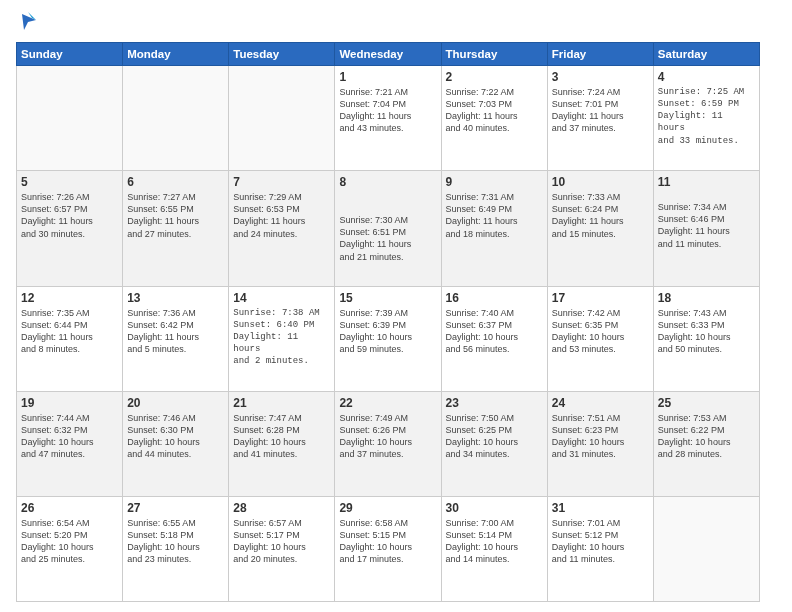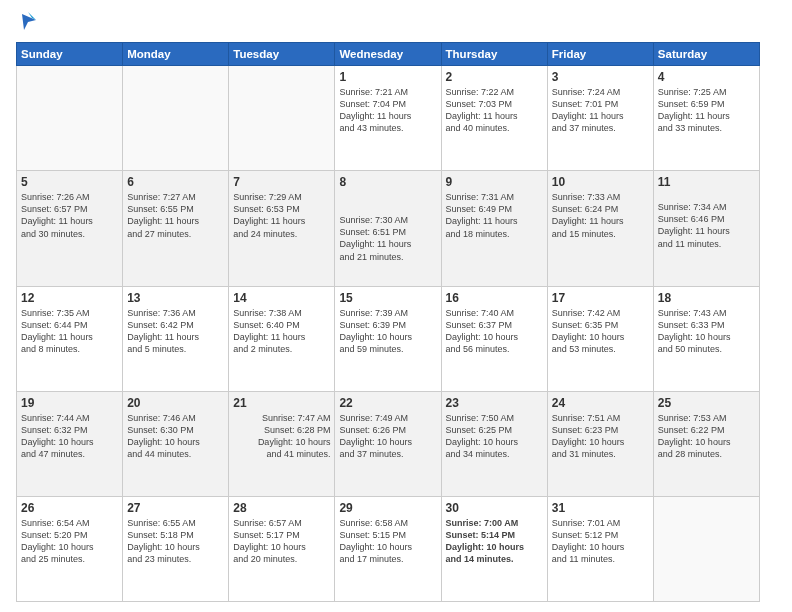--- a/index.html
+++ b/index.html
@@ -160,21 +160,21 @@
           </td>
           <td>
             <span class="day-num">3</span>
             <div class="cell-info" style="white-space: pre-line;">Sunrise: 7:24 AM
 Sunset: 7:01 PM
 Daylight: 11 hours
 and 37 minutes.</div>
           </td>
           <td>
             <span class="day-num">4</span>
-            <div class="cell-info" style="white-space: pre-line;">Sunrise: 7:25 AM
+            <div class="cell-info" style="white-space: pre-line; font-family: Liberation Mono, monospace;">Sunrise: 7:25 AM
 Sunset: 6:59 PM
 Daylight: 11 hours
 and 33 minutes.</div>
           </td>
         </tr>
         <tr class="row-shaded">
           <td>
             <span class="day-num">5</span>
             <div class="cell-info" style="white-space: pre-line;">Sunrise: 7:26 AM
 Sunset: 6:57 PM
@@ -234,21 +234,21 @@
           </td>
           <td>
             <span class="day-num">13</span>
             <div class="cell-info" style="white-space: pre-line;">Sunrise: 7:36 AM
 Sunset: 6:42 PM
 Daylight: 11 hours
 and 5 minutes.</div>
           </td>
           <td>
             <span class="day-num">14</span>
-            <div class="cell-info" style="white-space: pre-line;">Sunrise: 7:38 AM
+            <div class="cell-info" style="white-space: pre-line; font-family: Liberation Mono, monospace;">Sunrise: 7:38 AM
 Sunset: 6:40 PM
 Daylight: 11 hours
 and 2 minutes.</div>
           </td>
           <td>
             <span class="day-num">15</span>
             <div class="cell-info" style="white-space: pre-line;">Sunrise: 7:39 AM
 Sunset: 6:39 PM
 Daylight: 10 hours
 and 59 minutes.</div>
@@ -285,21 +285,21 @@
           </td>
           <td>
             <span class="day-num">20</span>
             <div class="cell-info" style="white-space: pre-line;">Sunrise: 7:46 AM
 Sunset: 6:30 PM
 Daylight: 10 hours
 and 44 minutes.</div>
           </td>
           <td>
             <span class="day-num">21</span>
-            <div class="cell-info" style="white-space: pre-line; text-align: right;">Sunrise: 7:47 AM
+            <div class="cell-info" style="white-space: pre-line;">Sunrise: 7:47 AM
 Sunset: 6:28 PM
 Daylight: 10 hours
 and 41 minutes.</div>
           </td>
           <td>
             <span class="day-num">22</span>
             <div class="cell-info" style="white-space: pre-line;">Sunrise: 7:49 AM
 Sunset: 6:26 PM
 Daylight: 10 hours
 and 37 minutes.</div>
@@ -350,21 +350,21 @@
           </td>
           <td>
             <span class="day-num">29</span>
             <div class="cell-info" style="white-space: pre-line;">Sunrise: 6:58 AM
 Sunset: 5:15 PM
 Daylight: 10 hours
 and 17 minutes.</div>
           </td>
           <td>
             <span class="day-num">30</span>
-            <div class="cell-info" style="white-space: pre-line; font-weight: bold;">Sunrise: 7:00 AM
+            <div class="cell-info" style="white-space: pre-line;">Sunrise: 7:00 AM
 Sunset: 5:14 PM
 Daylight: 10 hours
 and 14 minutes.</div>
           </td>
           <td>
             <span class="day-num">31</span>
             <div class="cell-info" style="white-space: pre-line;">Sunrise: 7:01 AM
 Sunset: 5:12 PM
 Daylight: 10 hours
 and 11 minutes.</div>

